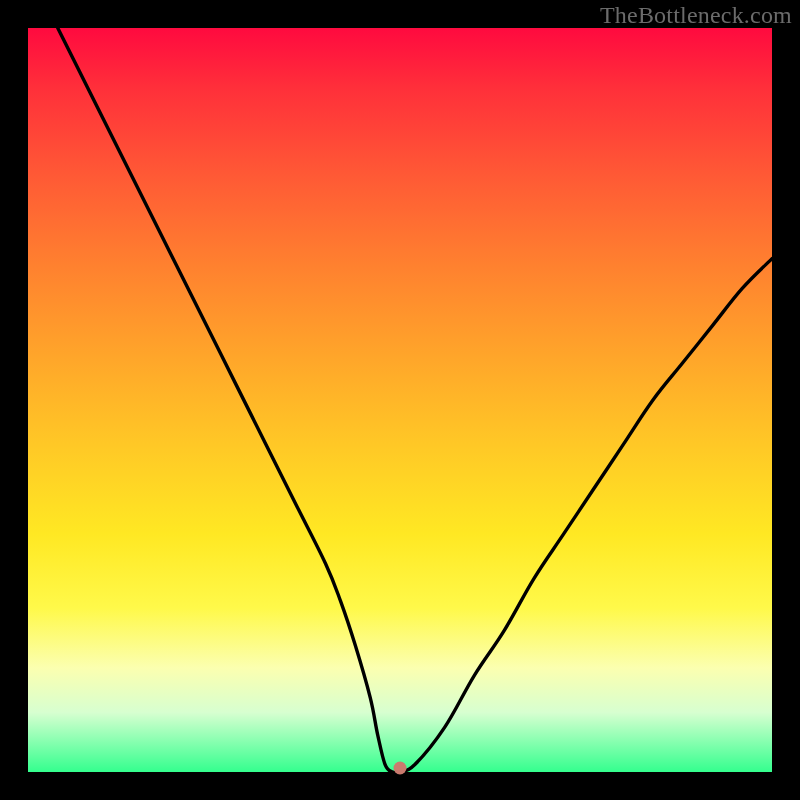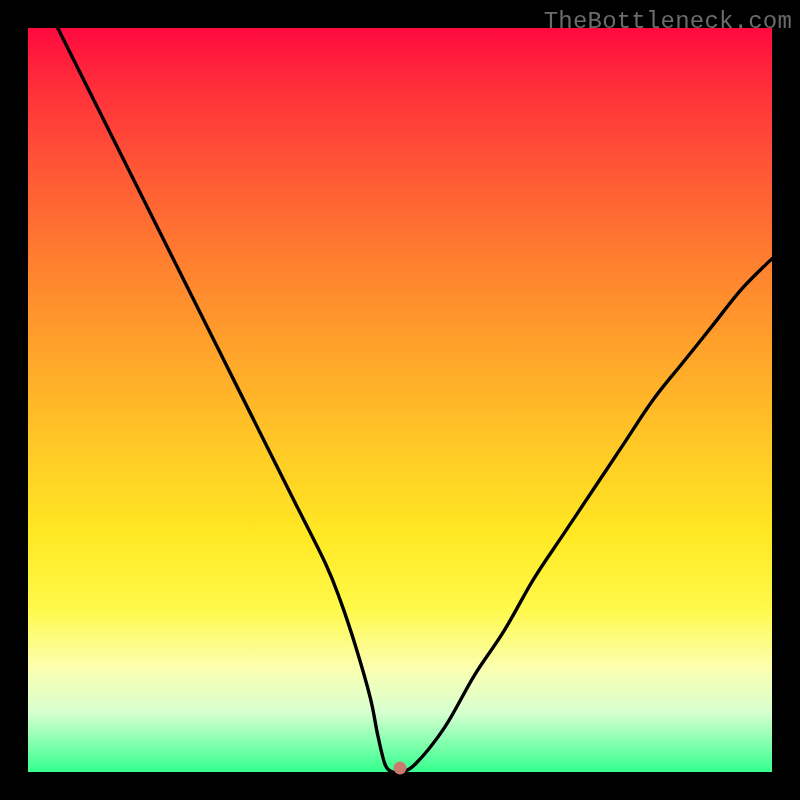--- a/index.html
+++ b/index.html
@@ -5,23 +5,23 @@
   * { margin: 0; padding: 0; box-sizing: border-box; }
   html, body { width: 800px; height: 800px; overflow: hidden; background: #000; }
   .frame {
     position: relative;
     width: 800px;
     height: 800px;
     background: #000;
   }
   .watermark {
     position: absolute;
-    top: 8px;
+    top: 2px;
     right: 8px;
-    font-family: Liberation Mono, monospace;
+    font-family: Liberation Serif, serif;
     font-size: 24px;
     color: #6b6b6b;
     letter-spacing: 0.2px;
     z-index: 20;
     user-select: none;
   }
   .plot-area {
     position: absolute;
     left: 28px;
     top: 28px;

